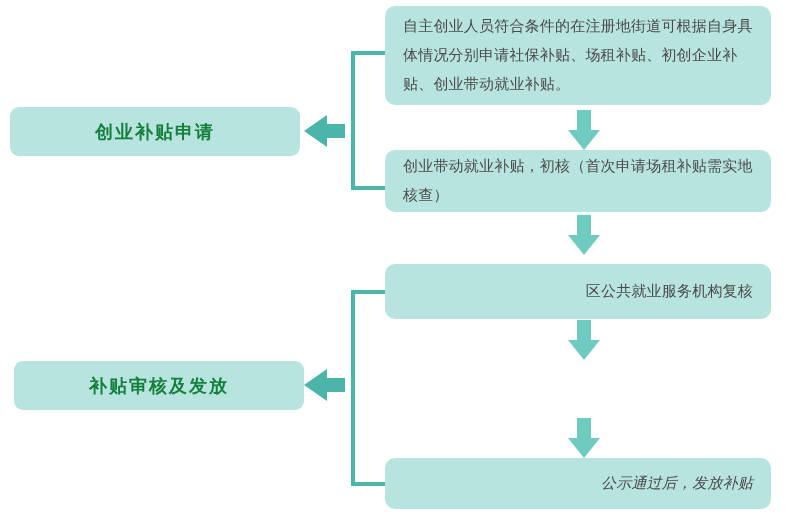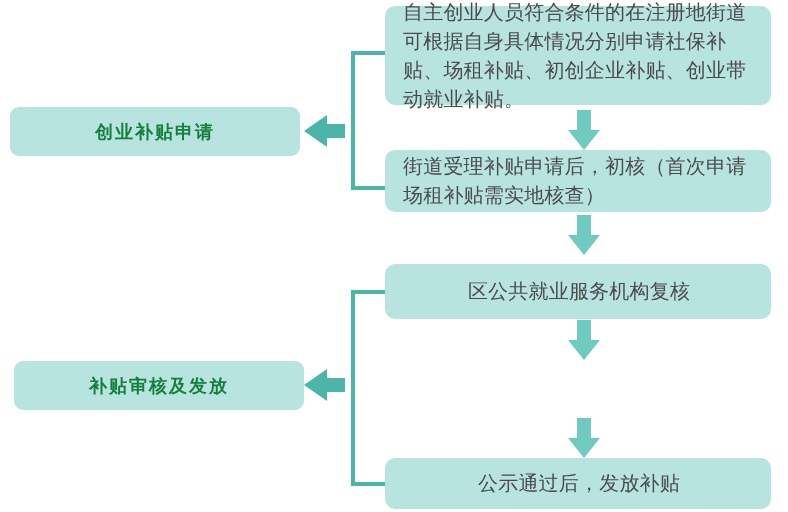--- a/index.html
+++ b/index.html
@@ -19,29 +19,29 @@
     height: 512px;
   }
 
   
   .step-box {
     position: absolute;
     box-sizing: border-box;
     background: #b7e4de;
     border-radius: 10px;
     color: #4a4a4a;
-    font-size: 20px;
+    font-size: 15px;
     line-height: 29px;
     letter-spacing: 0.2px;
     display: flex;
     align-items: center;
     padding: 0 18px;
   }
   .step-box.center {
-    justify-content: center;
+    justify-content: flex-end;
     text-align: center;
     padding-left: 20px;
   }
   .step-box.left {
     justify-content: flex-start;
     text-align: left;
   }
 
   
   .section-box {
@@ -99,25 +99,25 @@
 
   <div class="section-box" style="left:14px; top:361px; width:290px; height:49px;">
     <span>补贴审核及发放</span>
   </div>
 
   <div class="step-box left" style="left:385px; top:6px; width:386px; height:99px;">
     <span>自主创业人员符合条件的在注册地街道可根据自身具体情况分别申请社保补贴、场租补贴、初创企业补贴、创业带动就业补贴。</span>
   </div>
 
   <div class="step-box left" style="left:385px; top:150px; width:386px; height:62px;">
-    <span>街道受理补贴申请后，初核（首次申请场租补贴需实地核查）</span>
+    <span>创业带动就业补贴，初核（首次申请场租补贴需实地核查）</span>
   </div>
 
   <div class="step-box center" style="left:385px; top:264px; width:386px; height:55px;">
     <span>区公共就业服务机构复核</span>
   </div>
 
 
-  <div class="step-box center" style="left:385px; top:458px; width:386px; height:51px;">
+  <div class="step-box center" style="left:385px; top:458px; width:386px; height:51px;font-style:italic;">
     <span>公示通过后，发放补贴</span>
   </div>
 
 </div>
 
 </body></html>

